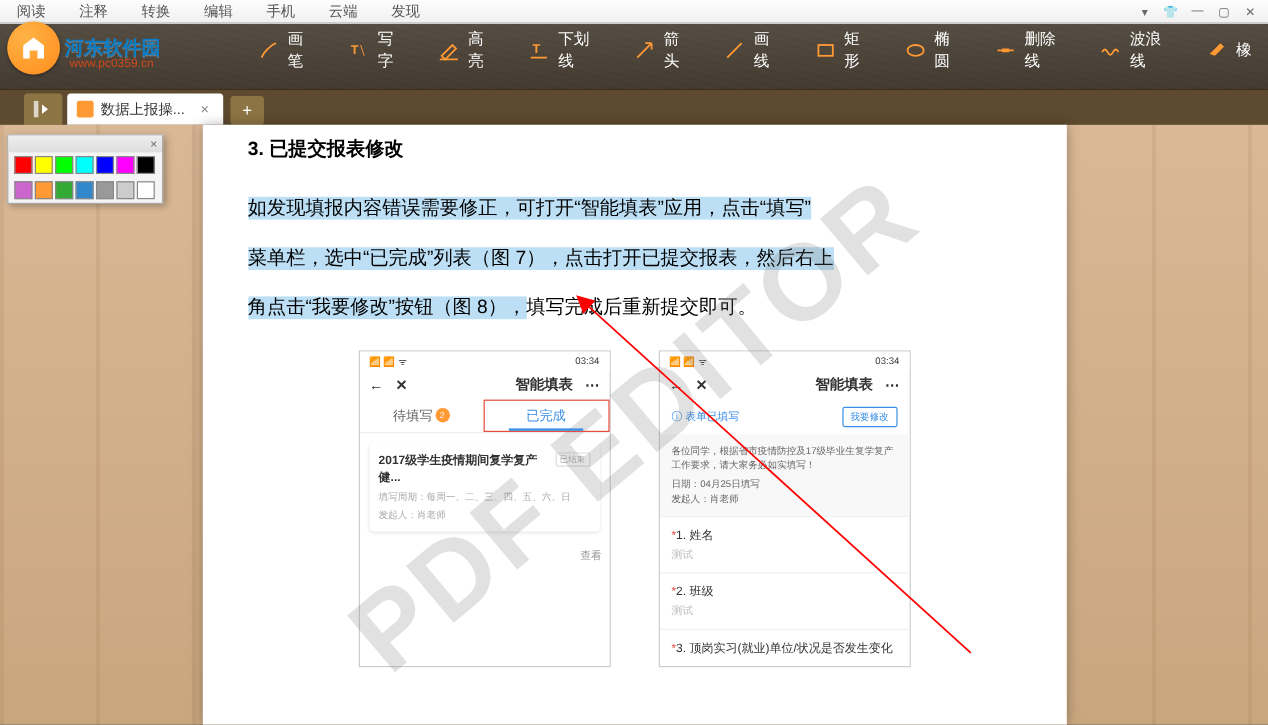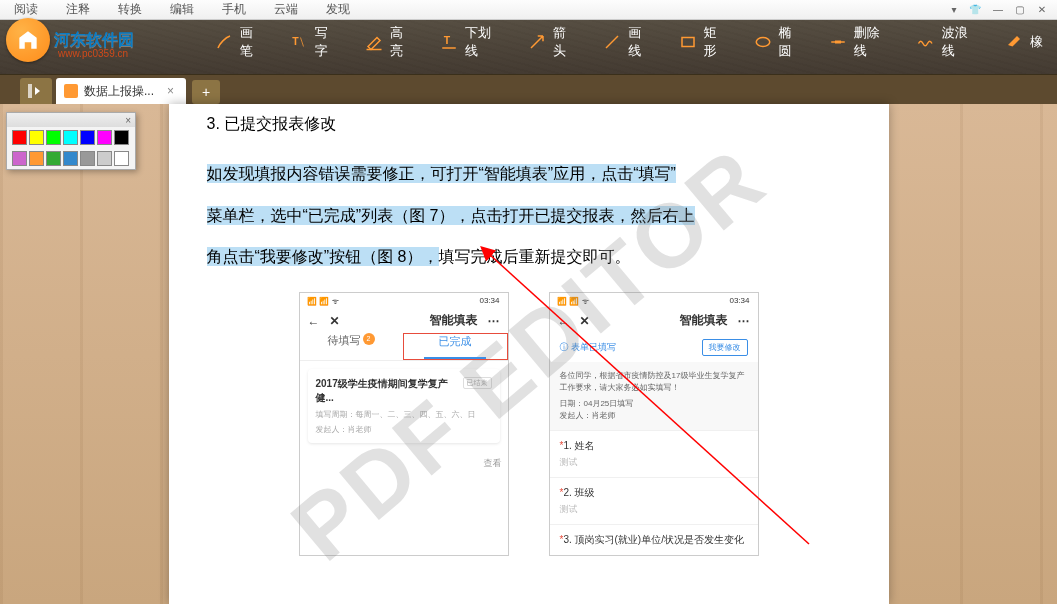--- a/index.html
+++ b/index.html
@@ -24,30 +24,30 @@
 .tab-close{margin-left:auto;color:#888;cursor:pointer;padding:0 4px}
 .tab-add{width:28px;height:24px;background:#8c7444;border-radius:3px;margin-left:6px;display:flex;align-items:center;justify-content:center;color:#fff;cursor:pointer;font-size:14px}
 .workspace{height:500px;background:linear-gradient(#d9b896,#c9a67e);background-image:repeating-linear-gradient(90deg,rgba(100,60,20,.08) 0 3px,transparent 3px 80px),linear-gradient(#d9b896,#c9a67e);display:flex;justify-content:center;padding-top:0;position:relative}
 .color-palette{position:absolute;left:6px;top:8px;width:130px;background:#f4f4f4;border:1px solid #aaa;box-shadow:2px 2px 6px rgba(0,0,0,.3);z-index:10}
 .palette-header{height:14px;background:linear-gradient(#eee,#ddd);display:flex;justify-content:flex-end;align-items:center;padding:0 4px;font-size:10px;color:#666}
 .palette-close{cursor:pointer}
 .color-row{display:flex;gap:2px;padding:3px 5px}
 .color-swatch{width:15px;height:15px;border:1px solid #888;cursor:pointer}
 .page{width:720px;height:500px;background:#fff;box-shadow:0 0 10px rgba(0,0,0,.3);padding:10px 30px;position:relative;overflow:hidden}
 .watermark{position:absolute;top:50%;left:50%;transform:translate(-50%,-50%) rotate(-40deg);font-size:90px;font-weight:bold;color:rgba(120,120,120,.22);white-space:nowrap;letter-spacing:4px;pointer-events:none}
-.doc-heading{font-size:16px;font-weight:normal;color:#000;margin-bottom:18px;margin-left:8px}
+.doc-heading{font-size:16px;font-weight:bold;color:#000;margin-bottom:18px;margin-left:8px}
 .doc-para{font-size:16px;color:#000;line-height:2.6;margin-left:8px}
 .hl{background:#bcdff5;padding:1px 0}
 .phones{display:flex;gap:40px;justify-content:center;margin-top:14px}
 .phone{width:210px;border:1px solid #ccc;background:#fff;font-size:10px}
 .phone-status{height:16px;background:#fff;display:flex;justify-content:space-between;align-items:center;padding:0 8px;font-size:8px;color:#333}
 .phone-nav{height:24px;display:flex;align-items:center;padding:0 8px;gap:10px;font-size:12px;font-weight:bold;color:#333}
 .phone-nav .title{flex:1;text-align:right}
 .phone-tabs{display:flex;height:28px;border-bottom:1px solid #eee}
-.phone-tab{flex:1;display:flex;justify-content:center;font-size:11px;color:#666;position:relative}
+.phone-tab{flex:1;display:flex;align-items:center;justify-content:center;font-size:11px;color:#666;position:relative}
 .phone-tab.active{color:#3a8ee6}
 .phone-tab.active::after{content:"";position:absolute;bottom:0;left:20%;width:60%;height:2px;background:#3a8ee6}
 .red-box{border:1px solid #e74c3c}
 .badge{width:12px;height:12px;border-radius:50%;background:#ff9933;color:#fff;font-size:7px;display:inline-flex;align-items:center;justify-content:center;margin-left:2px}
 .card{margin:8px;padding:8px;background:#fff;border-radius:4px;box-shadow:0 1px 3px rgba(0,0,0,.1)}
 .card-title{font-size:10px;font-weight:bold;color:#333}
 .card-sub{font-size:8px;color:#aaa;margin-top:4px}
 .card-tag{float:right;font-size:7px;color:#aaa;border:1px solid #ddd;padding:0 3px;border-radius:2px}
 .view-more{text-align:right;font-size:9px;color:#999;padding:6px}
 .info-bar{display:flex;justify-content:space-between;align-items:center;padding:6px 10px;font-size:9px}

